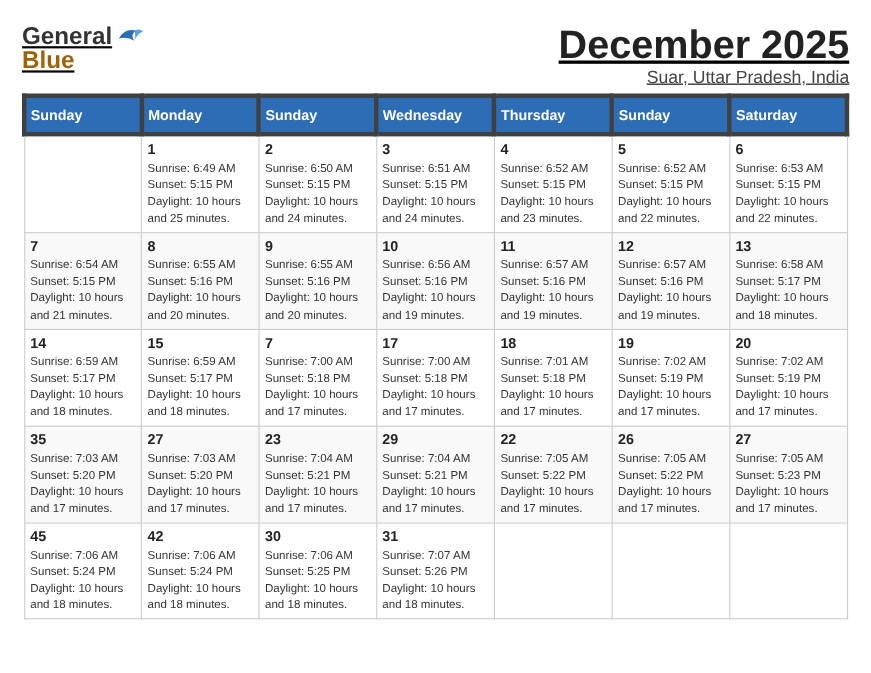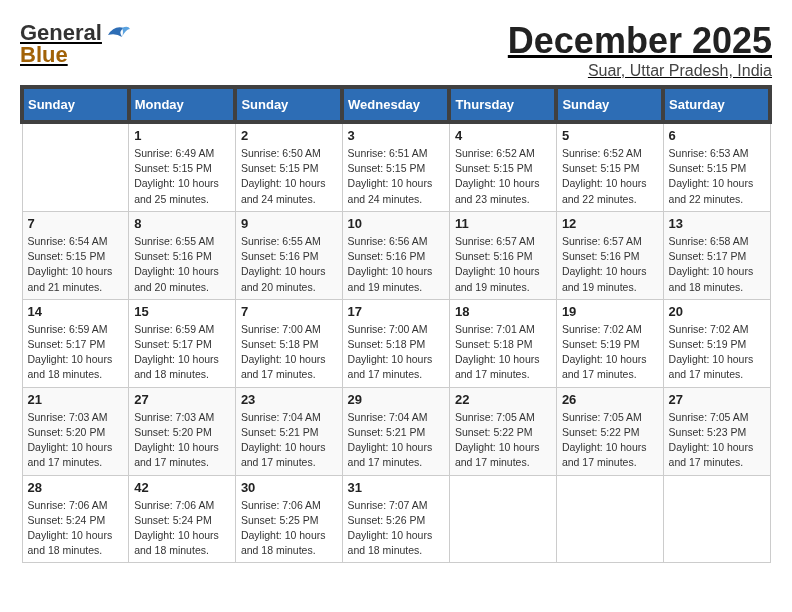--- a/index.html
+++ b/index.html
@@ -189,21 +189,21 @@
           <span class="day-number">19</span>
           <div class="day-info">Sunrise: 7:02 AM<br>Sunset: 5:19 PM<br>Daylight: 10 hours and 17 minutes.</div>
         </td>
         <td>
           <span class="day-number">20</span>
           <div class="day-info">Sunrise: 7:02 AM<br>Sunset: 5:19 PM<br>Daylight: 10 hours and 17 minutes.</div>
         </td>
       </tr>
       <tr>
         <td>
-          <span class="day-number">21</span>
+          <span class="day-number">35</span>
           <div class="day-info">Sunrise: 7:03 AM<br>Sunset: 5:20 PM<br>Daylight: 10 hours and 17 minutes.</div>
         </td>
         <td>
           <span class="day-number">27</span>
           <div class="day-info">Sunrise: 7:03 AM<br>Sunset: 5:20 PM<br>Daylight: 10 hours and 17 minutes.</div>
         </td>
         <td>
           <span class="day-number">23</span>
           <div class="day-info">Sunrise: 7:04 AM<br>Sunset: 5:21 PM<br>Daylight: 10 hours and 17 minutes.</div>
         </td>
@@ -219,21 +219,21 @@
           <span class="day-number">26</span>
           <div class="day-info">Sunrise: 7:05 AM<br>Sunset: 5:22 PM<br>Daylight: 10 hours and 17 minutes.</div>
         </td>
         <td>
           <span class="day-number">27</span>
           <div class="day-info">Sunrise: 7:05 AM<br>Sunset: 5:23 PM<br>Daylight: 10 hours and 17 minutes.</div>
         </td>
       </tr>
       <tr>
         <td>
-          <span class="day-number">28</span>
+          <span class="day-number">45</span>
           <div class="day-info">Sunrise: 7:06 AM<br>Sunset: 5:24 PM<br>Daylight: 10 hours and 18 minutes.</div>
         </td>
         <td>
           <span class="day-number">42</span>
           <div class="day-info">Sunrise: 7:06 AM<br>Sunset: 5:24 PM<br>Daylight: 10 hours and 18 minutes.</div>
         </td>
         <td>
           <span class="day-number">30</span>
           <div class="day-info">Sunrise: 7:06 AM<br>Sunset: 5:25 PM<br>Daylight: 10 hours and 18 minutes.</div>
         </td>

